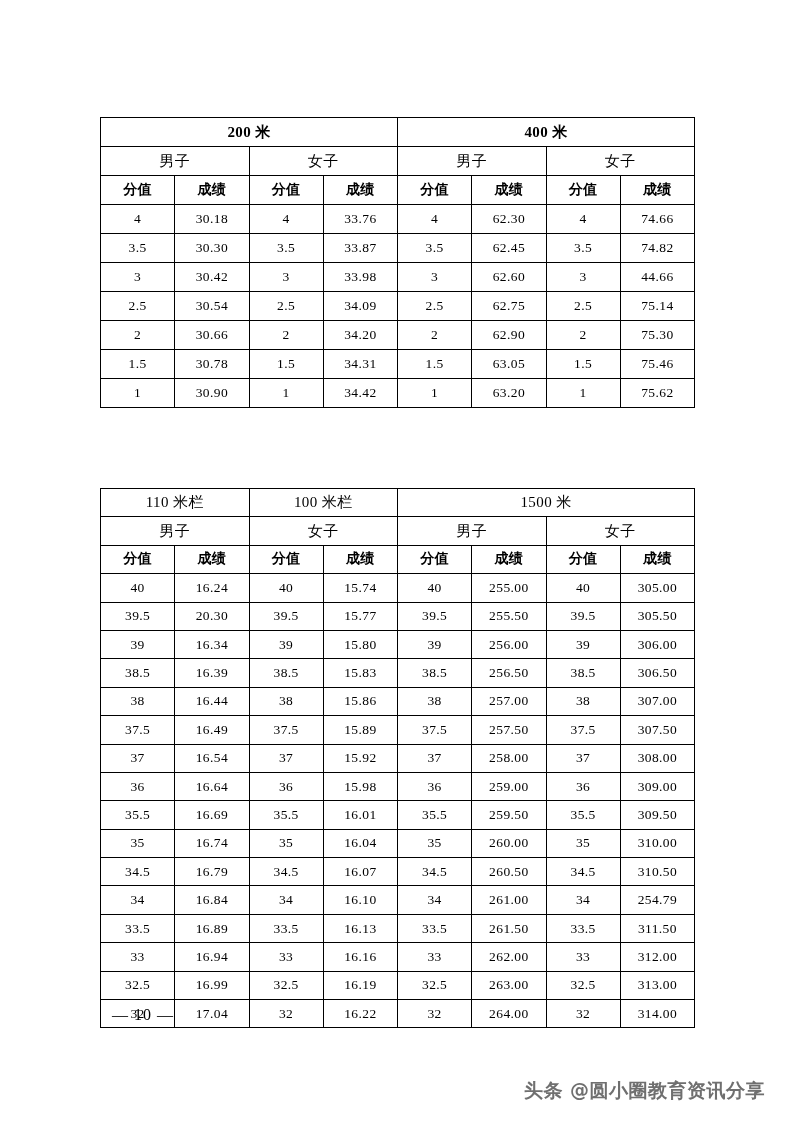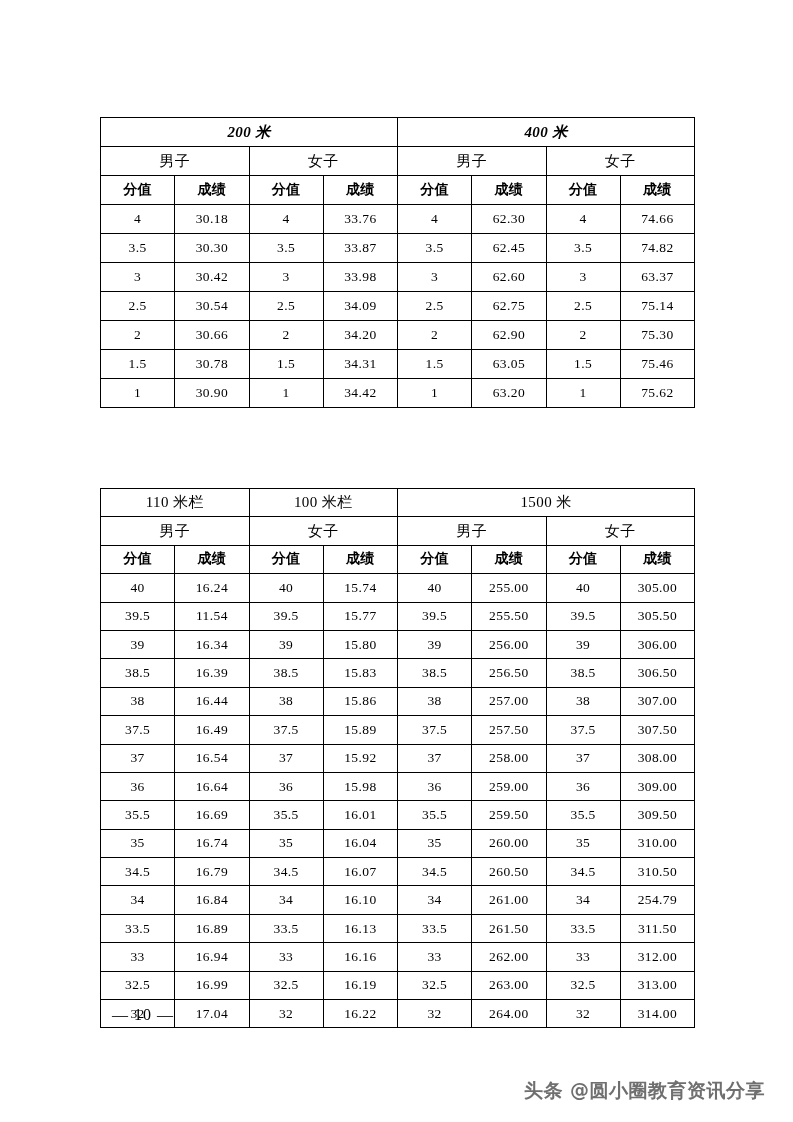--- a/index.html
+++ b/index.html
@@ -39,21 +39,21 @@
     letter-spacing: 0.4px;
   }
 
   
   #table-one {
     left: 100px;
     top: 117px;
     width: 594px;
   }
   #table-one td { height: 28px; }
-  #table-one .hdr-top { font-size: 15px; font-weight: 600; font-style: italic; }
+  #table-one .hdr-top { font-size: 15px; font-weight: 600; }
   #table-one .hdr-mid { font-size: 15px; }
   #table-one .hdr-sub { font-size: 14px; font-weight: 700; }
   #table-one .cell  { font-size: 13.5px; }
 
   
   #caption-two {
     position: absolute;
     left: 100px;
     top: 455px;
     width: 606px;
@@ -157,21 +157,21 @@
           <td class="cell">74.82</td>
         </tr>
         <tr>
           <td class="cell">3</td>
           <td class="cell">30.42</td>
           <td class="cell">3</td>
           <td class="cell">33.98</td>
           <td class="cell">3</td>
           <td class="cell">62.60</td>
           <td class="cell">3</td>
-          <td class="cell">63.37</td>
+          <td class="cell">44.66</td>
         </tr>
         <tr>
           <td class="cell">2.5</td>
           <td class="cell">30.54</td>
           <td class="cell">2.5</td>
           <td class="cell">34.09</td>
           <td class="cell">2.5</td>
           <td class="cell">62.75</td>
           <td class="cell">2.5</td>
           <td class="cell">75.14</td>
@@ -248,21 +248,21 @@
           <td class="cell">16.24</td>
           <td class="cell">40</td>
           <td class="cell">15.74</td>
           <td class="cell">40</td>
           <td class="cell">255.00</td>
           <td class="cell">40</td>
           <td class="cell">305.00</td>
         </tr>
         <tr>
           <td class="cell">39.5</td>
-          <td class="cell">11.54</td>
+          <td class="cell">20.30</td>
           <td class="cell">39.5</td>
           <td class="cell">15.77</td>
           <td class="cell">39.5</td>
           <td class="cell">255.50</td>
           <td class="cell">39.5</td>
           <td class="cell">305.50</td>
         </tr>
         <tr>
           <td class="cell">39</td>
           <td class="cell">16.34</td>

